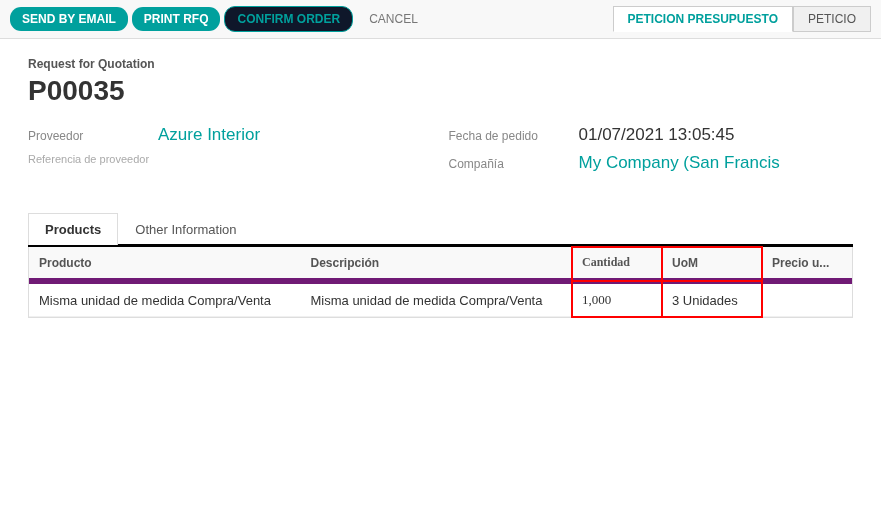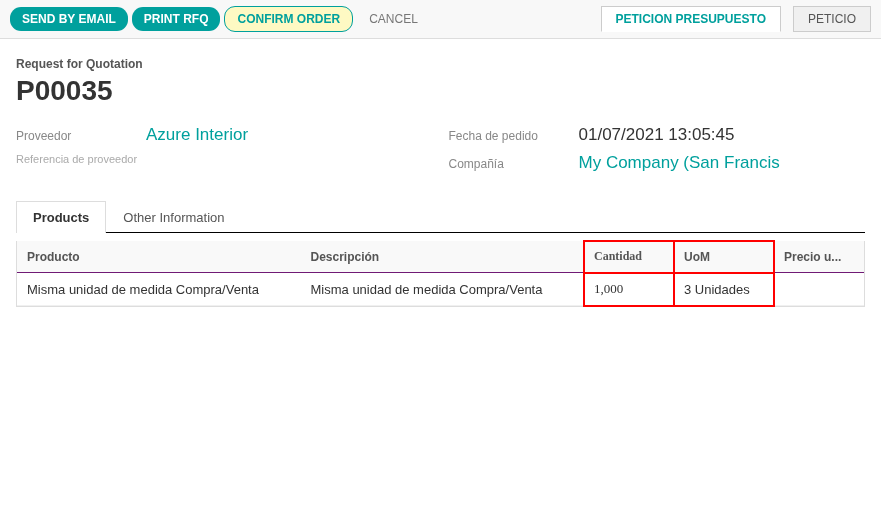--- a/index.html
+++ b/index.html
@@ -20,72 +20,72 @@
       font-weight: bold;
       border: none;
       cursor: pointer;
       border-radius: 11px;
     }
     .btn-teal {
       background: #00a09d;
       color: #fff;
     }
     .btn-outline {
-      background: #fef9c3;
+      background: #0f172a;
       color: #00a09d;
       border: 1px solid #00a09d;
     }
     .btn-cancel {
       background: transparent;
       color: #777;
       border: none;
       font-weight: normal;
     }
     .status-tabs {
       margin-left: auto;
       display: flex;
-      gap: 12px;
+      gap: 0;
     }
     .status-tab {
       padding: 5px 14px;
       font-size: 12px;
       border: 1px solid #ccc;
       background: #f0f0f0;
       color: #555;
       cursor: pointer;
     }
     .status-tab.active {
       background: #fff;
       color: #00a09d;
       border-bottom-color: #fff;
       font-weight: bold;
     }
 
     
     .main {
-      padding: 18px 16px;
+      padding: 18px 28px;
     }
     .doc-label {
       font-size: 12px;
       font-weight: bold;
       color: #555;
       margin-bottom: 4px;
     }
     .doc-number {
       font-size: 28px;
       font-weight: bold;
       color: #333;
       margin-bottom: 18px;
     }
 
     
     .fields-row {
       display: flex;
       gap: 16px;
-      margin-bottom: 20px;
+      margin-bottom: 32px;
     }
     .fields-left {
       flex: 1;
     }
     .fields-right {
       flex: 1;
     }
     .field-group {
       display: flex;
       align-items: baseline;
@@ -107,22 +107,22 @@
       cursor: pointer;
     }
     .field-label-secondary {
       color: #aaa;
       font-size: 11px;
     }
 
     
     .tabs {
       display: flex;
-      border-bottom: 1px solid #000000;
-      margin-bottom: 8px;
+      border-bottom: 3px solid #000000;
+      margin-bottom: 0;
     }
     .tab {
       padding: 8px 16px;
       font-size: 13px;
       cursor: pointer;
       border: 1px solid transparent;
       border-bottom: none;
       color: #555;
       margin-bottom: -1px;
     }
@@ -144,21 +144,21 @@
     }
     thead tr {
       background: #f9f9f9;
     }
     th {
       padding: 8px 10px;
       text-align: left;
       font-size: 12px;
       font-weight: bold;
       color: #555;
-      border-bottom: 1px solid #701a75;
+      border-bottom: 6px solid #701a75;
     }
     td {
       padding: 8px 10px;
       font-size: 13px;
       border-bottom: 1px solid #f0f0f0;
       color: #333;
     }
     .col-cantidad { width: 90px; font-family: Liberation Serif, serif; }
     .col-uom { width: 100px; }
     .col-precio { width: 90px; }

